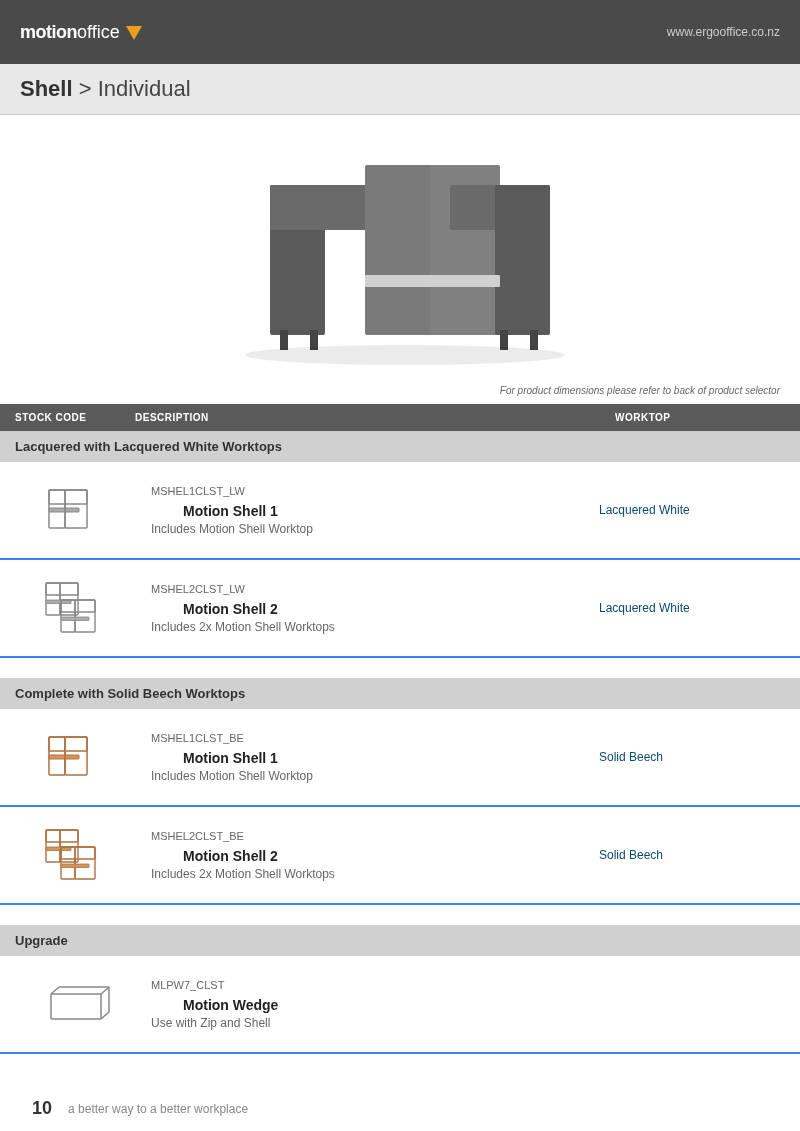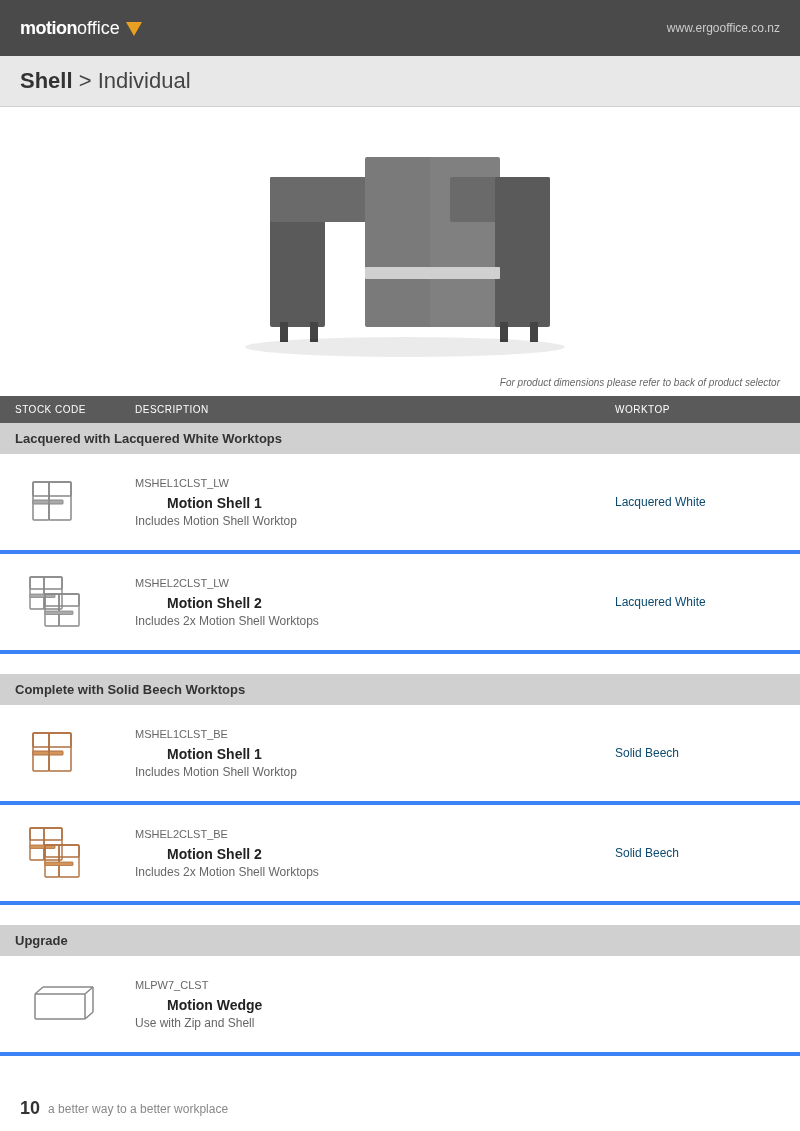--- a/index.html
+++ b/index.html
@@ -8,21 +8,21 @@
       min-height: 1131px;
       font-family: Arial, Helvetica, sans-serif;
       background: #fff;
       color: #333;
       position: relative;
     }
 
     
     .header {
       background: #4a4a4a;
-      height: 56px;
+      height: 64px;
       display: flex;
       align-items: center;
       justify-content: space-between;
       padding: 0 20px;
     }
     .logo-area {
       display: flex;
       align-items: center;
     }
     .logo-motion {
@@ -91,21 +91,21 @@
     
     .table-header {
       background: #5a5a5a;
       display: grid;
       grid-template-columns: 120px 1fr 200px;
       padding: 0;
     }
     .table-header-cell {
       color: #fff;
       font-size: 10px;
-      font-weight: 400;
+      font-weight: 700;
       letter-spacing: 0.5px;
       text-transform: uppercase;
       padding: 8px 15px;
       text-align: left;
     }
 
     
     .section-header {
       background: #d0d0d0;
       padding: 8px 15px;
@@ -113,22 +113,22 @@
       font-weight: 700;
       color: #333;
       margin: 0;
     }
 
     
     .product-row {
       display: grid;
       grid-template-columns: 120px 1fr 200px;
       align-items: center;
-      padding: 18px 0;
-      border-bottom: 4px solid #3b82f6;
+      padding: 18px 16px;
+      border-bottom: 2px solid #3b82f6;
       min-height: 90px;
     }
     .product-icon-cell {
       display: flex;
       justify-content: center;
       align-items: center;
       padding: 0 10px;
     }
     .product-info-cell {
       padding: 0 15px;
@@ -152,26 +152,26 @@
     .product-worktop-cell {
       padding: 0 15px;
       font-size: 12px;
       color: #0c4a6e;
     }
 
     
     .footer {
       position: absolute;
       bottom: 0;
-      left: 0;
+      left: 12px;
       right: 0;
       padding: 12px 20px;
       display: flex;
       align-items: center;
-      gap: 8px;
+      gap: 16px;
     }
     .footer-page {
       font-size: 18px;
       font-weight: 900;
       color: #333;
     }
     .footer-tagline {
       font-size: 12px;
       color: #888;
     }

